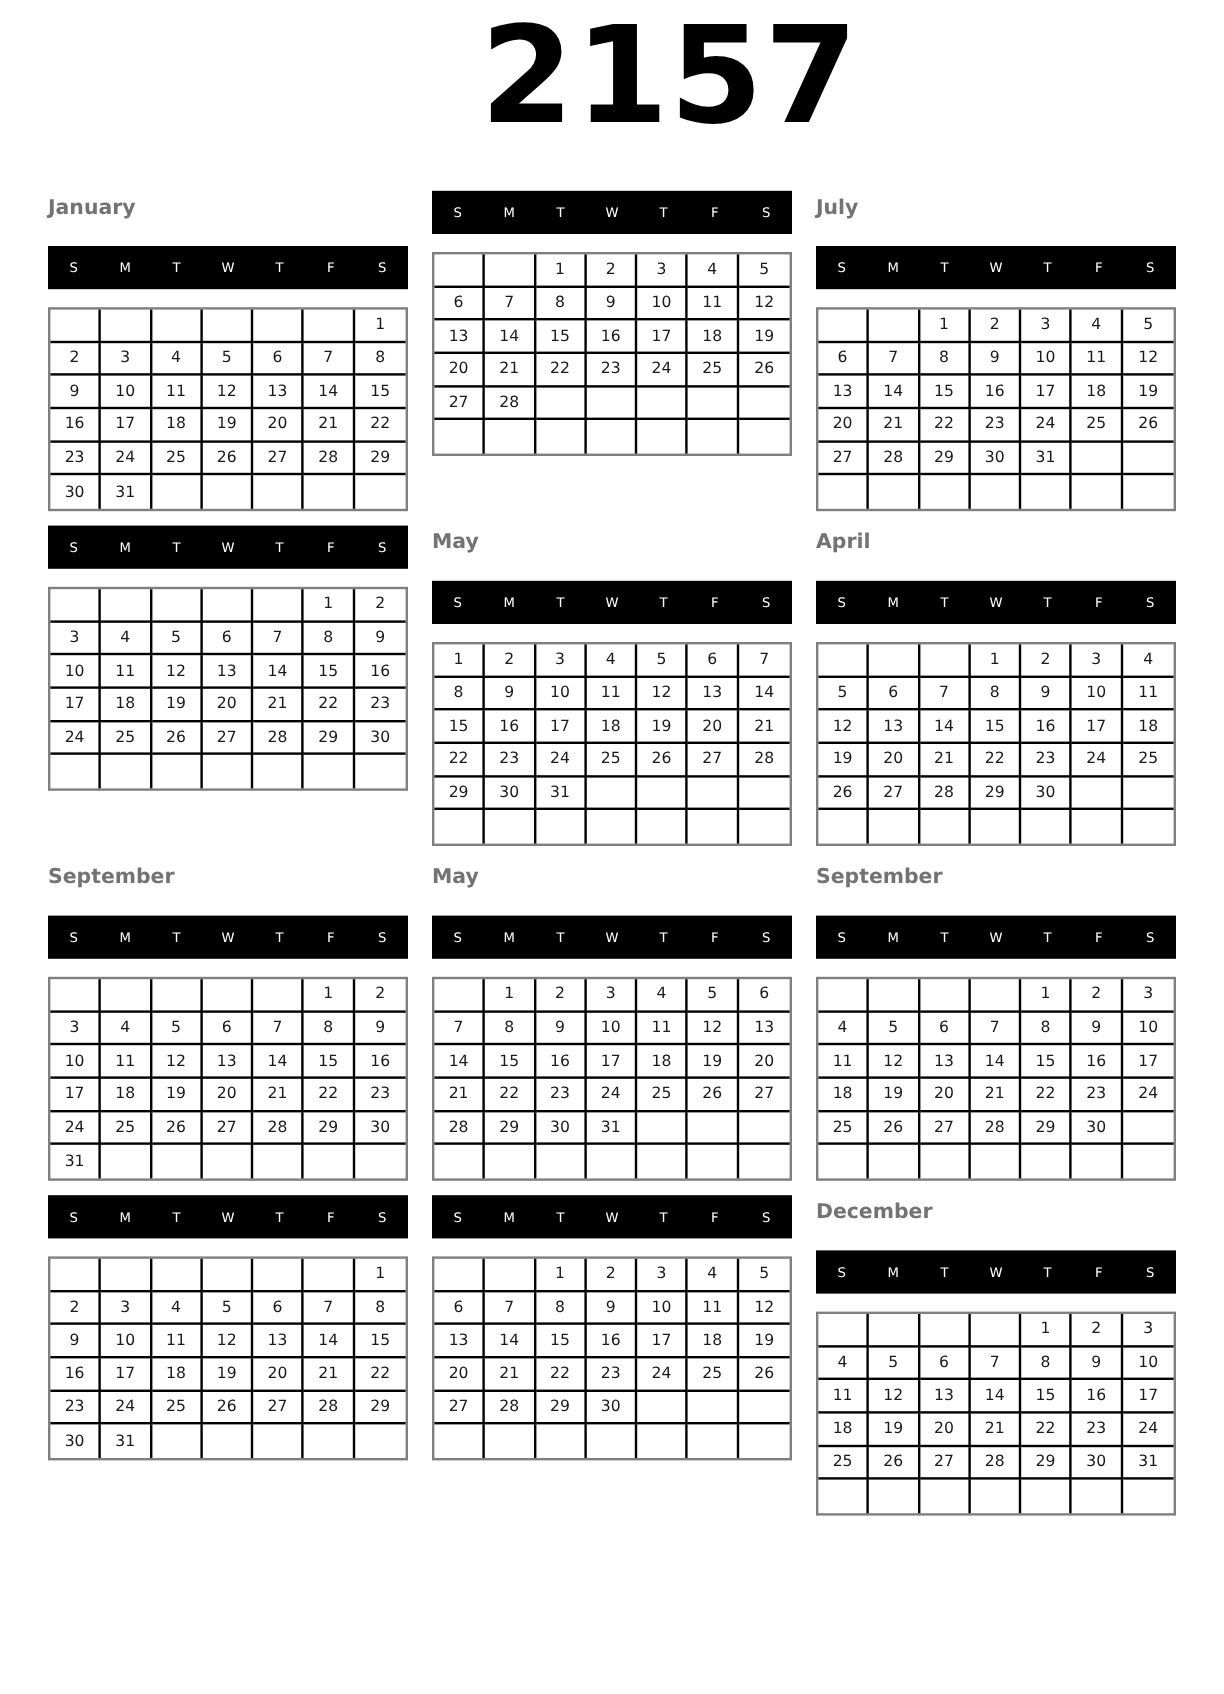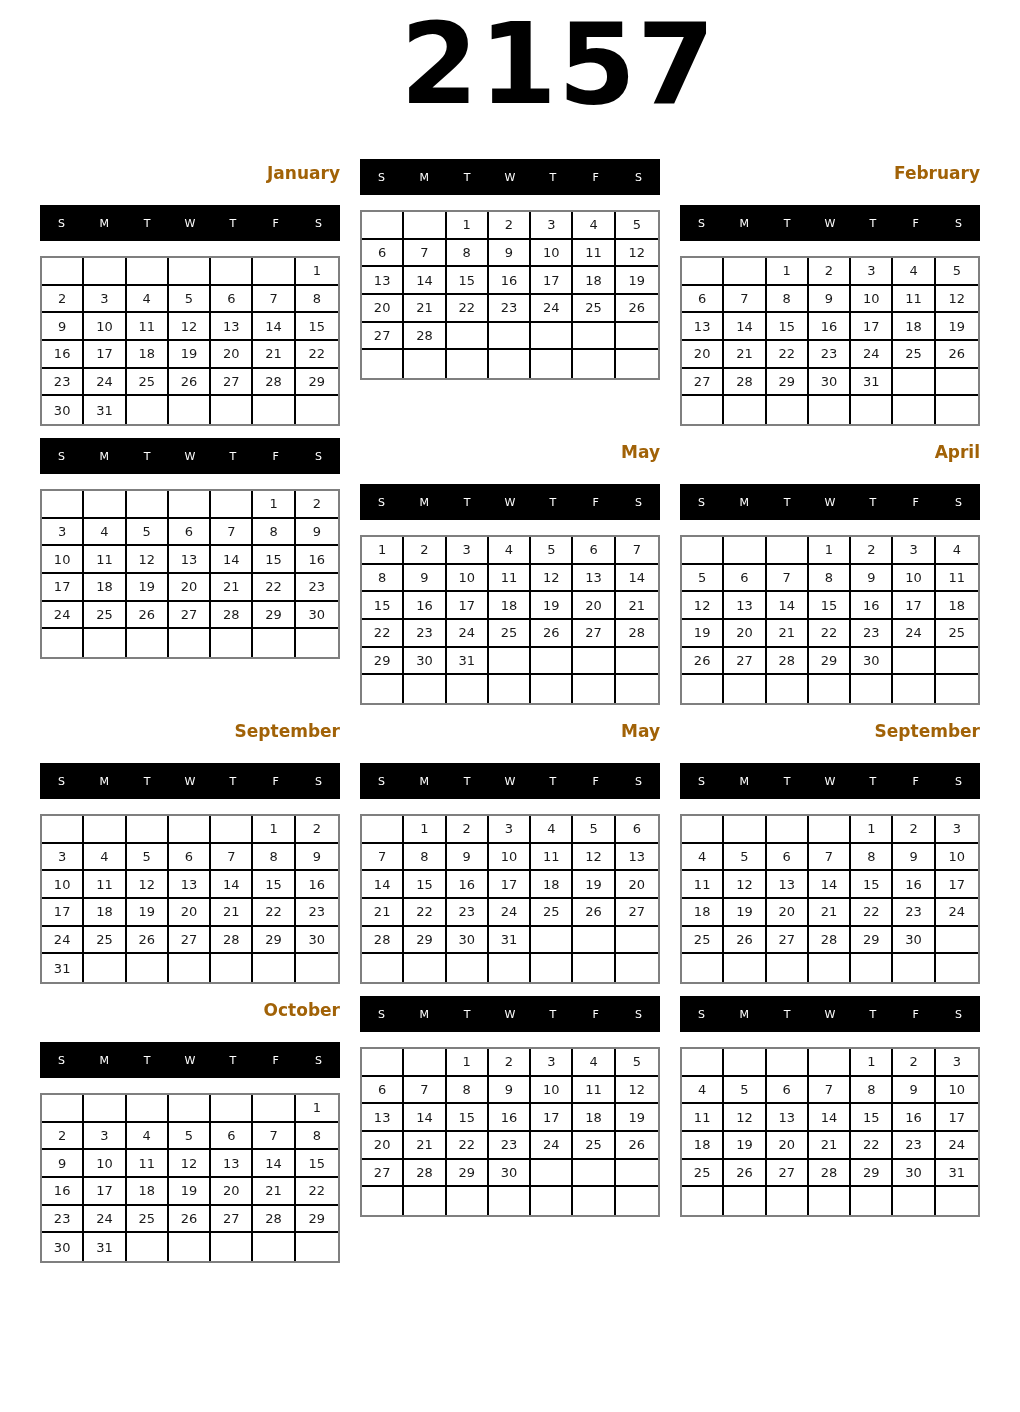--- a/index.html
+++ b/index.html
@@ -37,24 +37,24 @@
     column-gap: 20px;
     row-gap: 3px;
   }
   .month-block {
     width: 300px;
     height: 276px;
   }
   .month-name {
     height: 46px;
     line-height: 46px;
-    text-align: right;
+    text-align: left;
     font-size: 17px;
     font-weight: bold;
-    color: #a16207;
+    color: #737373;
   }
   .dow-bar {
     margin-top: 9px;
     height: 36px;
     background: #000000;
     display: grid;
     grid-template-columns: repeat(7, 1fr);
   }
   .dow-cell {
     display: flex;
@@ -227,21 +227,21 @@
             <div class="cal-cell"></div>
             <div class="cal-cell"></div>
             <div class="cal-cell"></div>
             <div class="cal-cell"></div>
             <div class="cal-cell"></div>
           </div>
     </div>
   </div>
 
   <div class="month-block">
-    <div class="month-name">February</div>
+    <div class="month-name">July</div>
     <div class="dow-bar">
       <div class="dow-cell">S</div>
       <div class="dow-cell">M</div>
       <div class="dow-cell">T</div>
       <div class="dow-cell">W</div>
       <div class="dow-cell">T</div>
       <div class="dow-cell">F</div>
       <div class="dow-cell">S</div>
     </div>
     <div class="cal-table">
@@ -709,21 +709,20 @@
             <div class="cal-cell"></div>
             <div class="cal-cell"></div>
             <div class="cal-cell"></div>
             <div class="cal-cell"></div>
             <div class="cal-cell"></div>
           </div>
     </div>
   </div>
 
   <div class="month-block">
-    <div class="month-name">October</div>
     <div class="dow-bar">
       <div class="dow-cell">S</div>
       <div class="dow-cell">M</div>
       <div class="dow-cell">T</div>
       <div class="dow-cell">W</div>
       <div class="dow-cell">T</div>
       <div class="dow-cell">F</div>
       <div class="dow-cell">S</div>
     </div>
     <div class="cal-table">
@@ -846,20 +845,21 @@
             <div class="cal-cell"></div>
             <div class="cal-cell"></div>
             <div class="cal-cell"></div>
             <div class="cal-cell"></div>
             <div class="cal-cell"></div>
           </div>
     </div>
   </div>
 
   <div class="month-block">
+    <div class="month-name">December</div>
     <div class="dow-bar">
       <div class="dow-cell">S</div>
       <div class="dow-cell">M</div>
       <div class="dow-cell">T</div>
       <div class="dow-cell">W</div>
       <div class="dow-cell">T</div>
       <div class="dow-cell">F</div>
       <div class="dow-cell">S</div>
     </div>
     <div class="cal-table">

